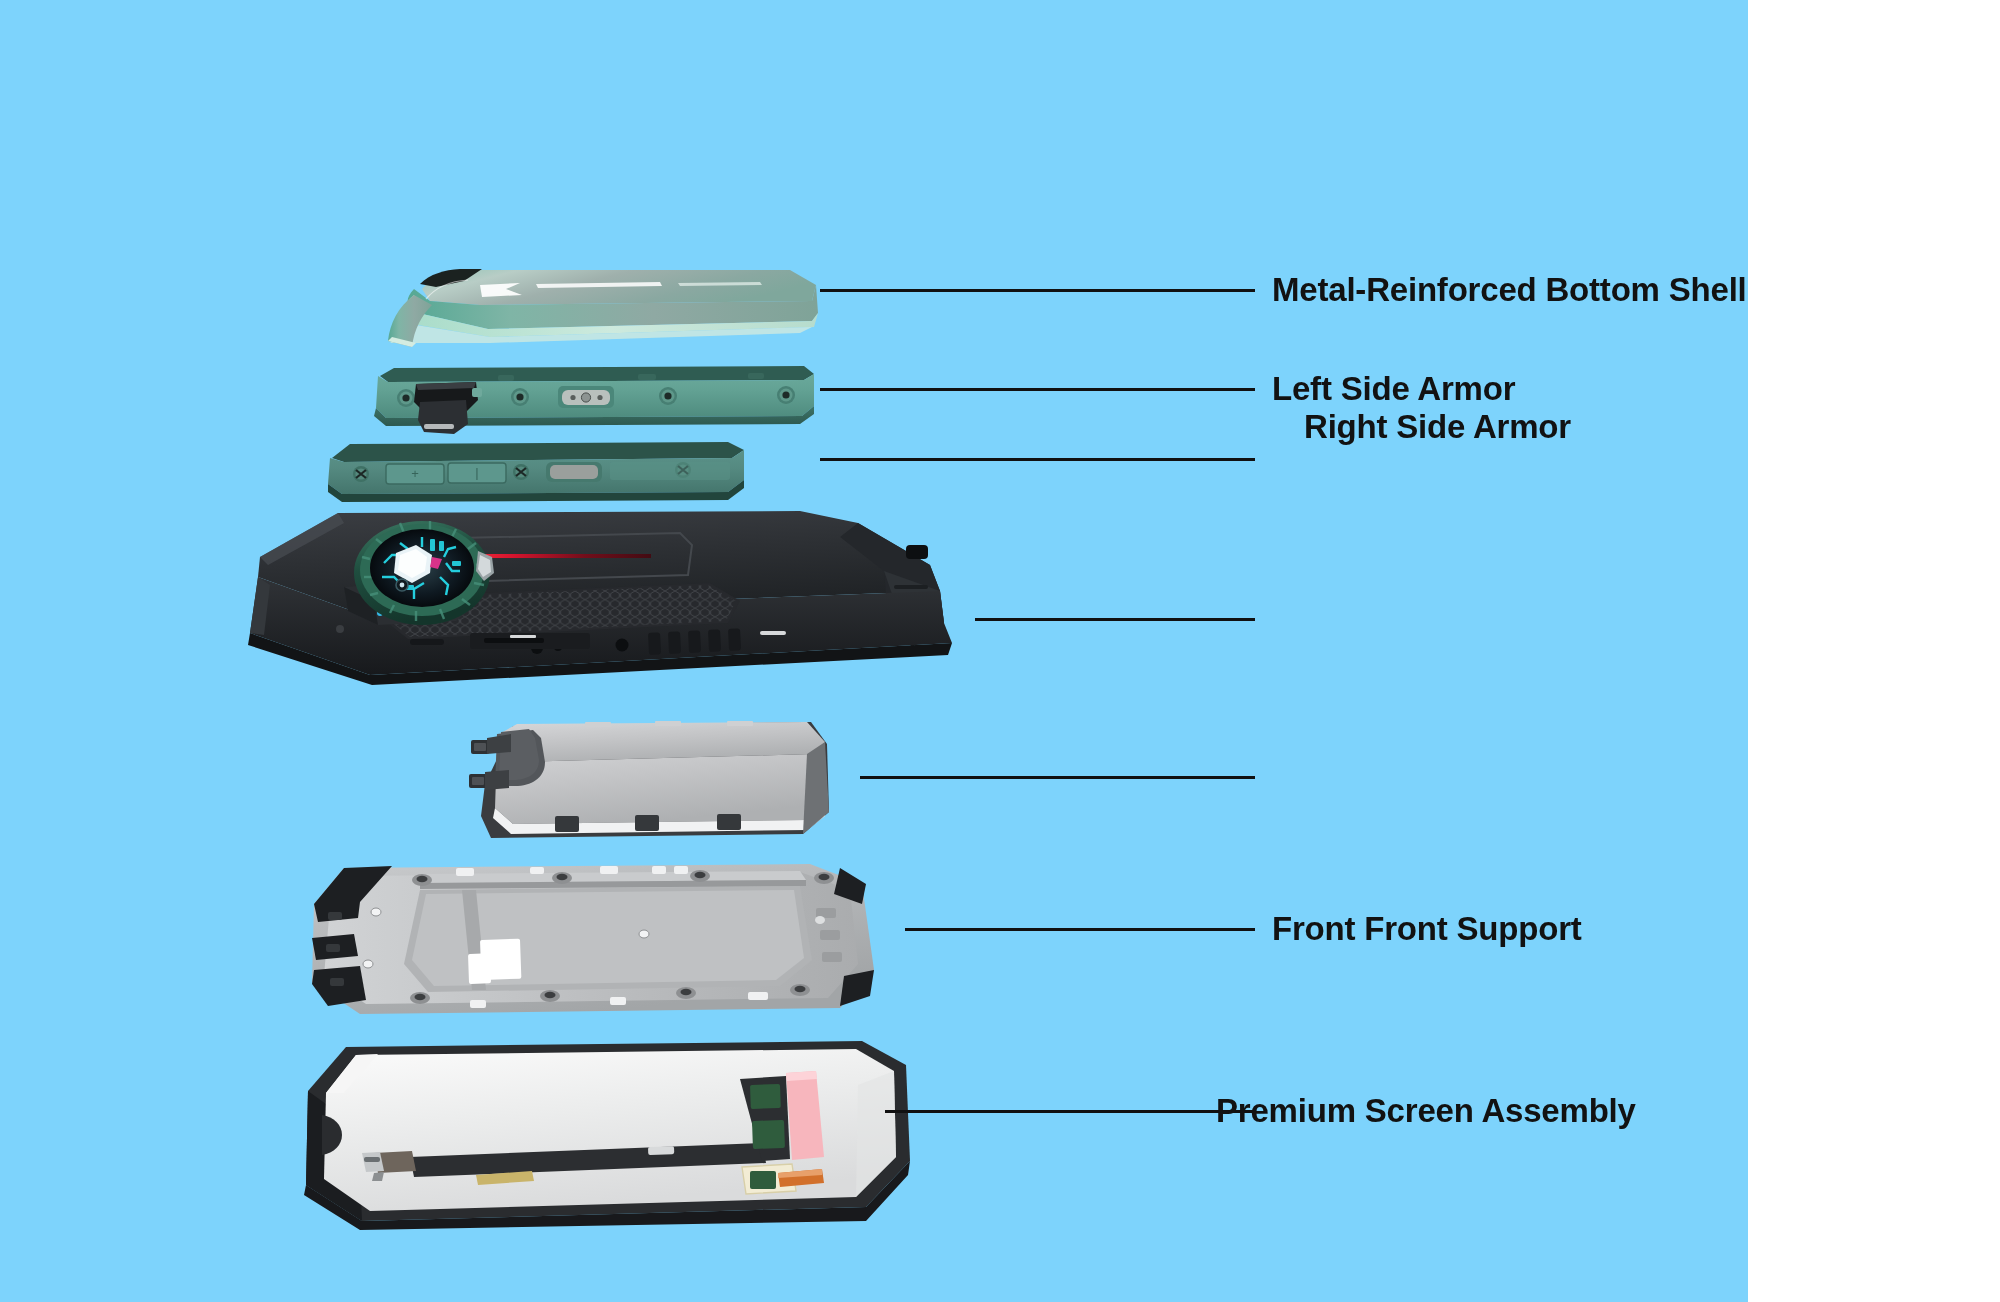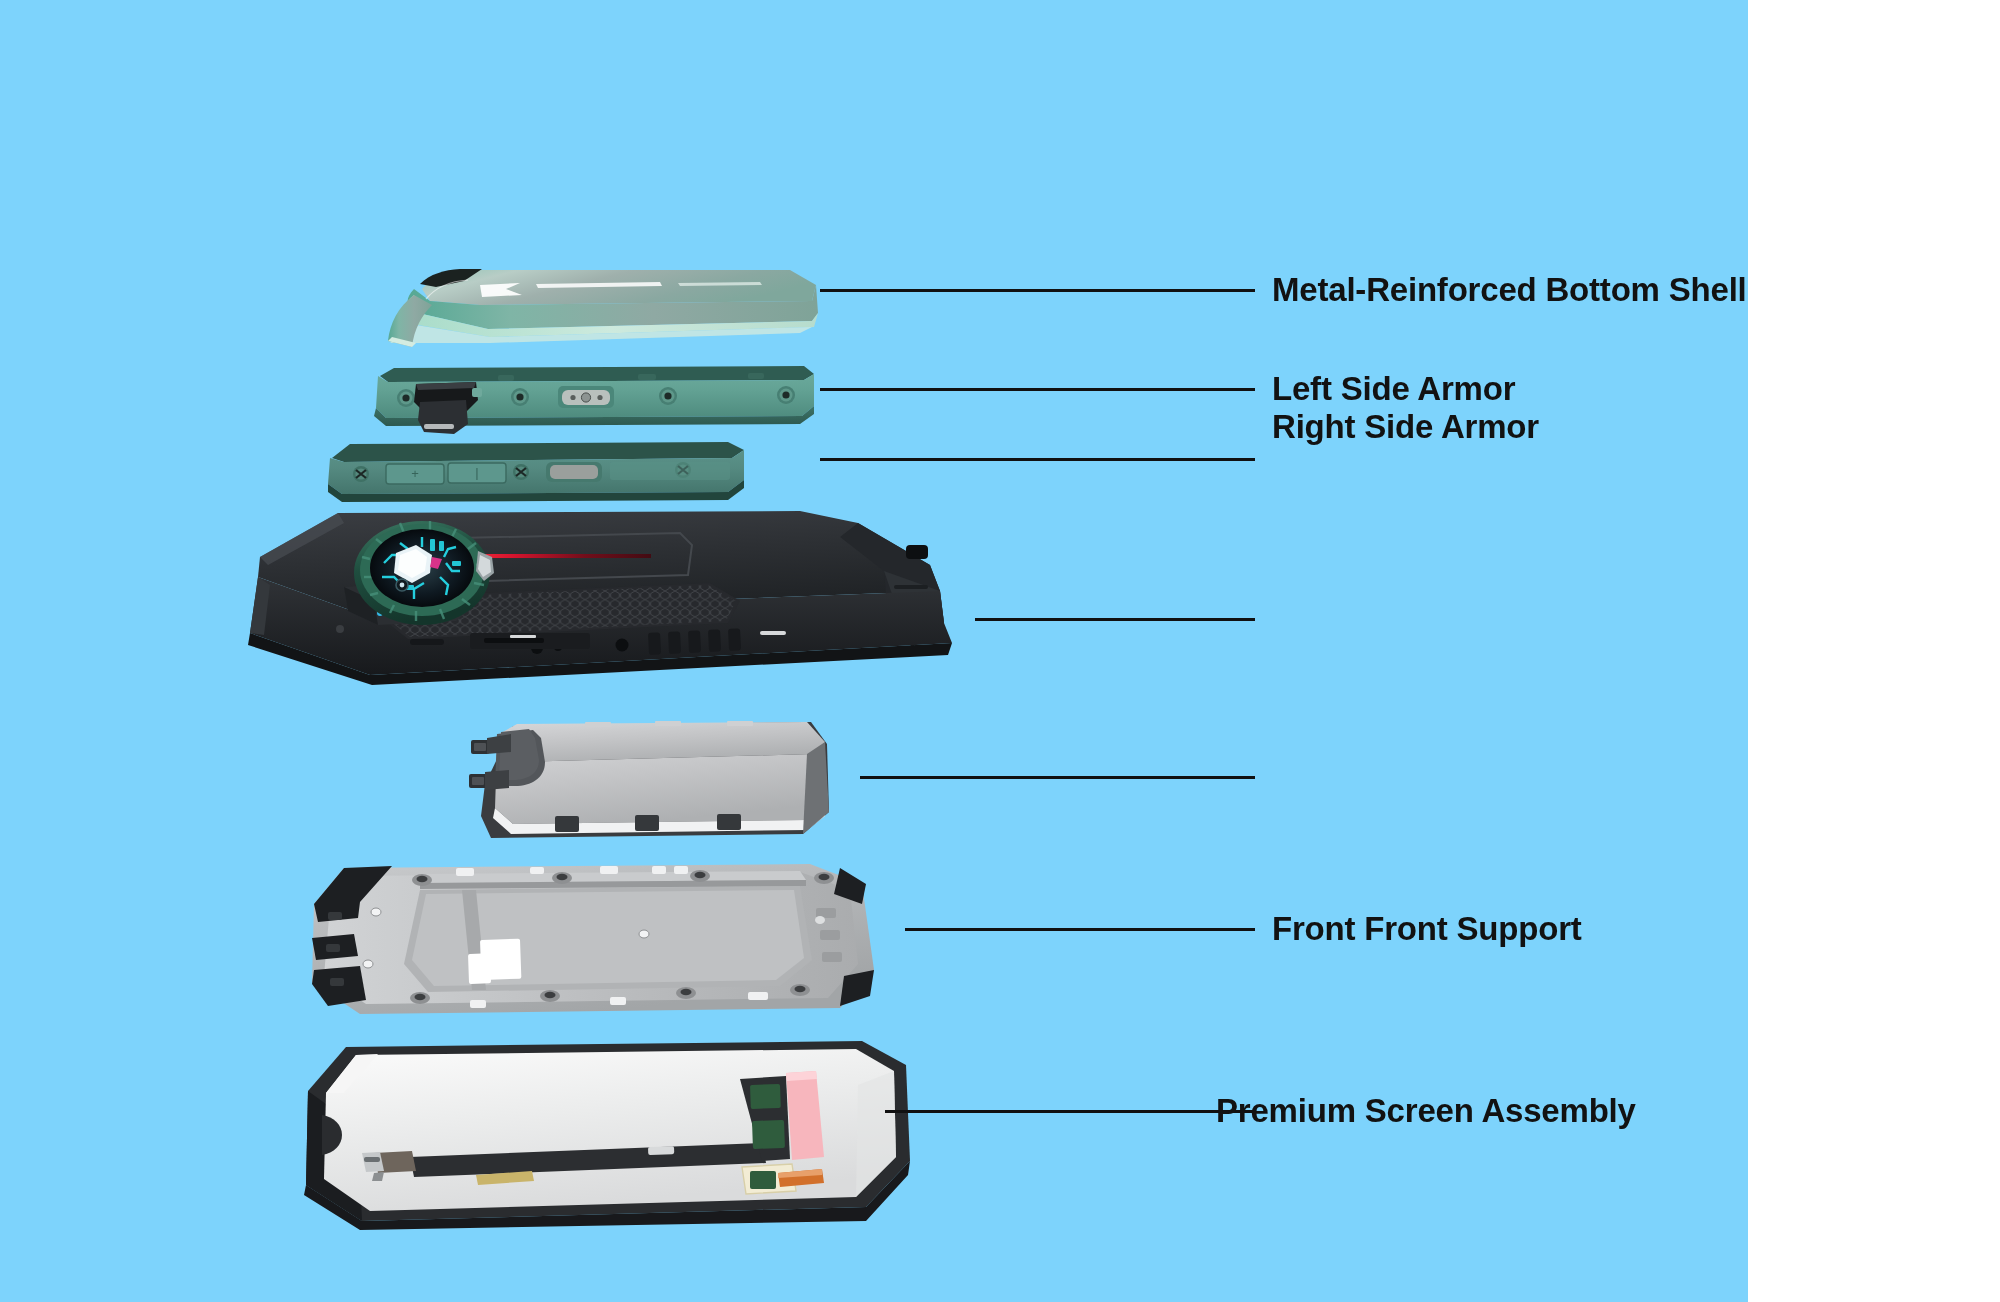--- a/index.html
+++ b/index.html
@@ -158,21 +158,21 @@
       </g>
 
       <g>
         <rect x="218" y="22" width="56" height="20" rx="6" fill="#46796e"></rect>
         <rect x="222" y="25" width="48" height="14" rx="5" fill="#9a9f9c"></rect>
       </g>
       <rect x="282" y="22" width="120" height="18" rx="3" fill="#5a9186" opacity="0.55"></rect>
     </svg>
   </div>
   <div class="leader" style="left:820px;top:458px;width:435px;"></div>
-  <div class="label" style="left:1272px;top:410px;">Right Side Armor</div>
+  <div class="label" style="left:1304px;top:410px;">Right Side Armor</div>
 
   <div class="part" style="left:240px;top:505px;width:760px;height:180px;">
     <svg width="760" height="180" viewBox="0 0 760 180">
       <defs>
         <linearGradient id="bs1" x1="0" y1="0" x2="0.3" y2="1">
           <stop offset="0" stop-color="#3b3e43"></stop>
           <stop offset="0.5" stop-color="#2d3034"></stop>
           <stop offset="1" stop-color="#202326"></stop>
         </linearGradient>
         <linearGradient id="bs2" x1="0" y1="0" x2="0" y2="1">

